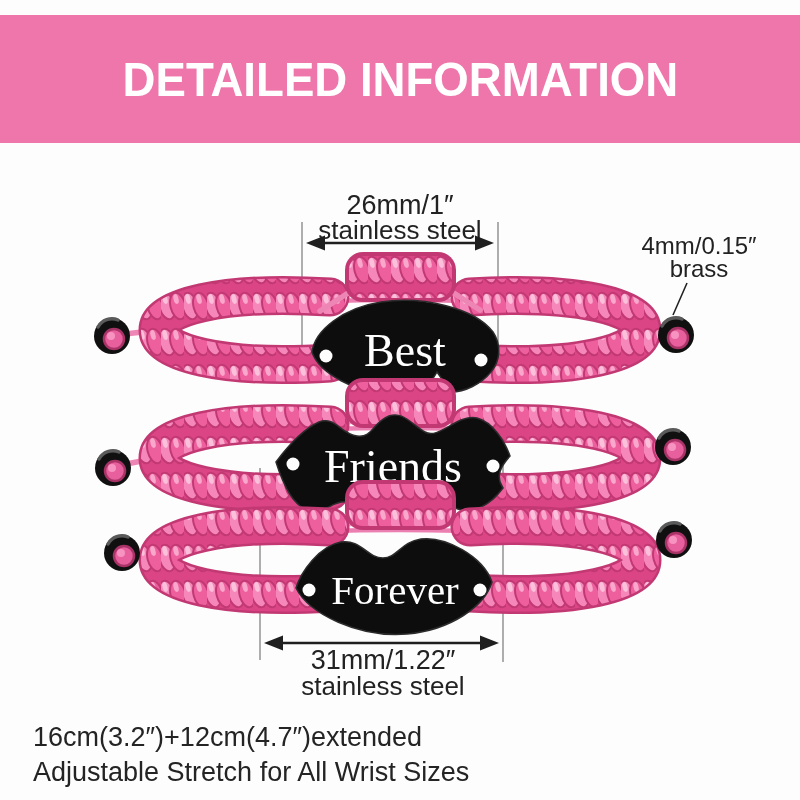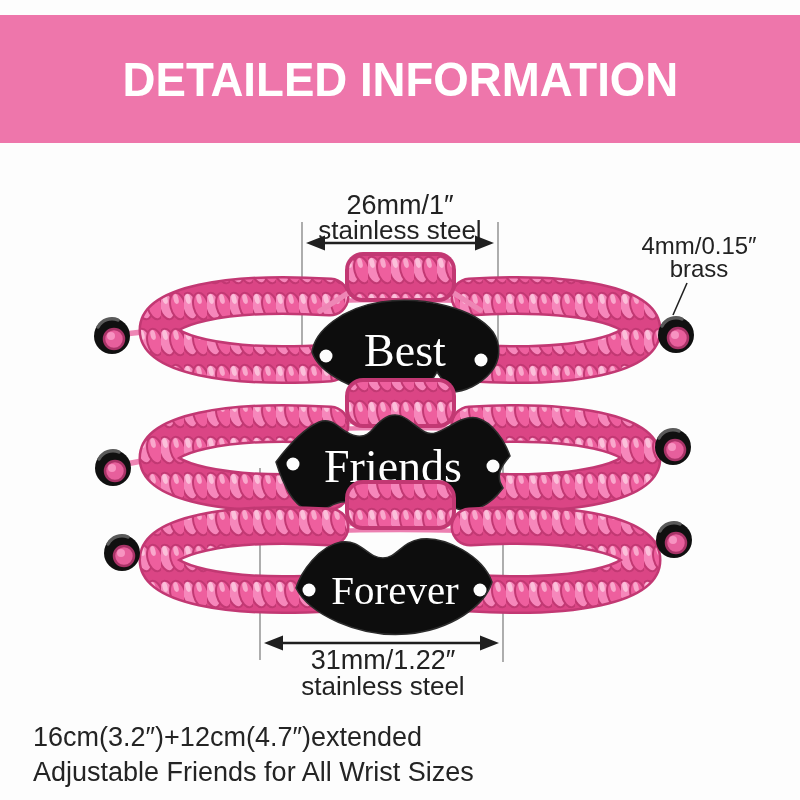--- a/index.html
+++ b/index.html
@@ -142,16 +142,16 @@
         <circle class="hole" cx="85" cy="6" r="6.5"></circle>
         <text class="charm-text" x="0" y="20" font-size="41" text-anchor="middle">Forever</text>
       </g>
       <use href="#bead" transform="translate(122,553)"></use>
       <use href="#bead" transform="translate(674,540)"></use>
     </g>
   </svg>
 
   <div class="footer">
     <div>16cm(3.2″)+12cm(4.7″)extended</div>
-    <div>Adjustable Friends for All Wrist Sizes</div>
+    <div>Adjustable Stretch for All Wrist Sizes</div>
   </div>
 
 </div>
 
 </body></html>

